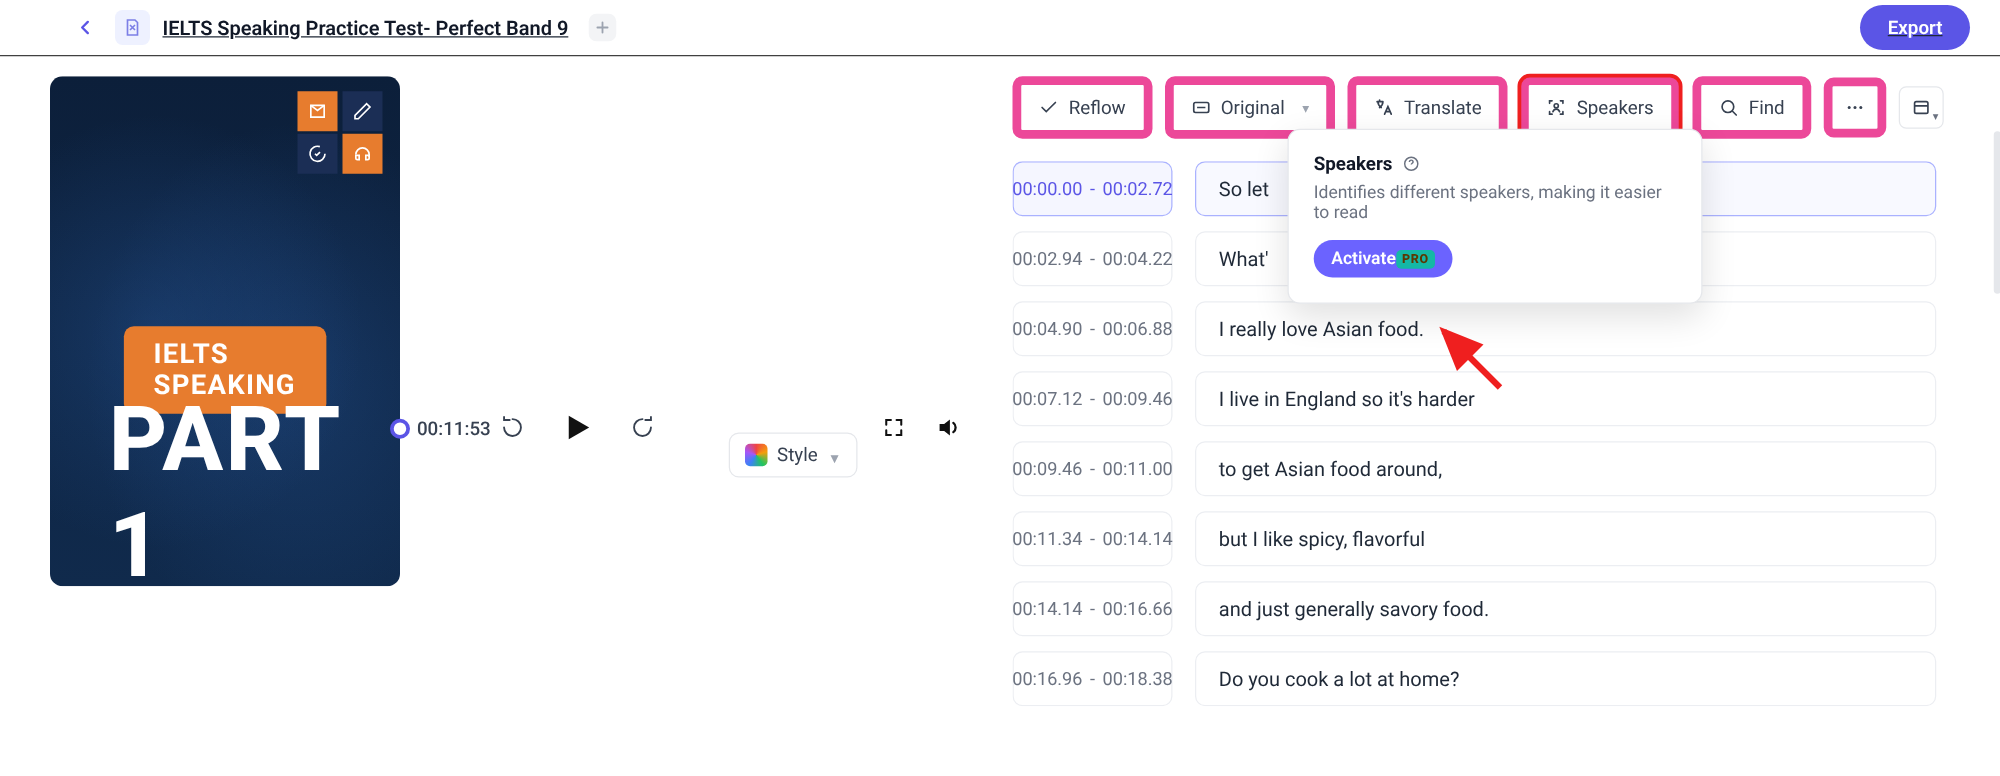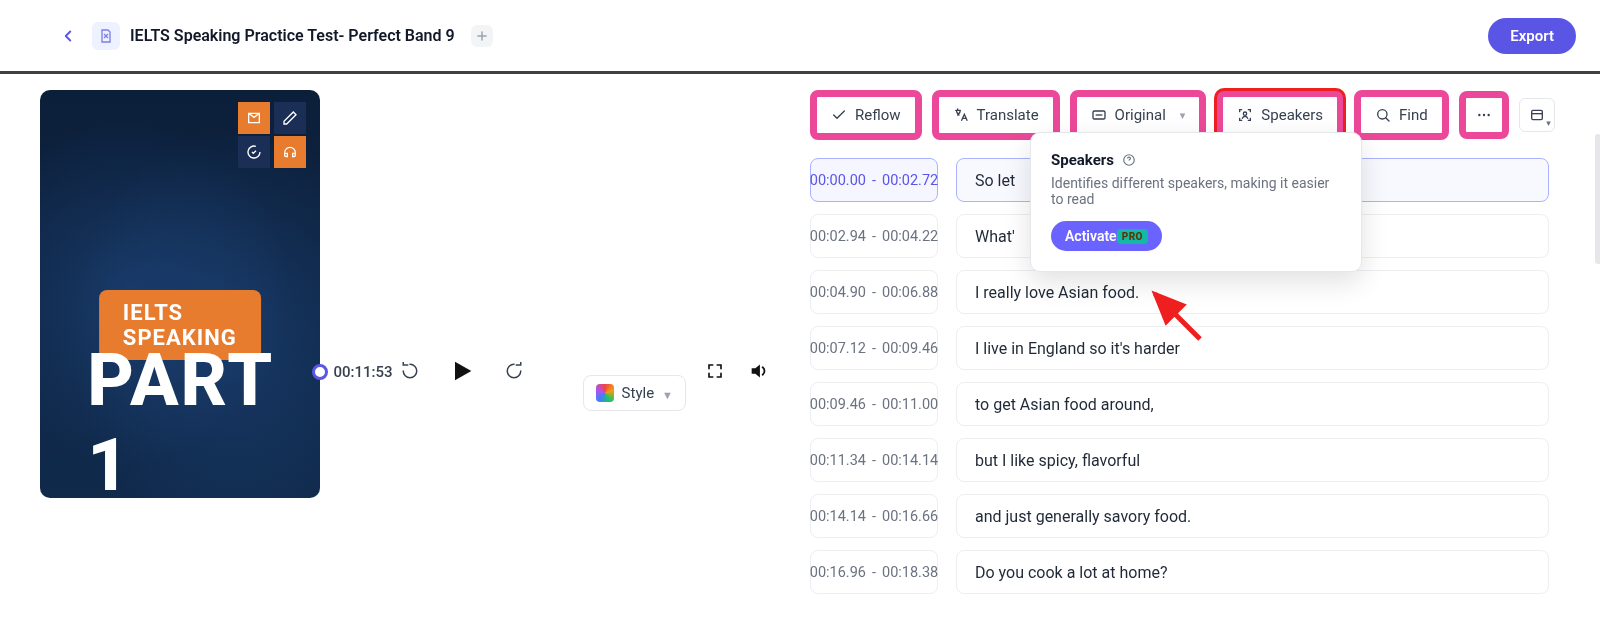--- a/index.html
+++ b/index.html
@@ -1,19 +1,19 @@
 <!DOCTYPE html>
 <html><head>
 <meta charset="utf-8">
 <style>
   * { box-sizing: border-box; margin: 0; padding: 0; font-family: -apple-system, BlinkMacSystemFont, "Segoe UI", Roboto, Helvetica, Arial, sans-serif; }
   body { background: #ffffff; width: 1600px; height: 621px; overflow: hidden; color: #1f2937; }
 
   
-  .topbar { height: 74px; display:flex; align-items:center; padding: 0 24px 0 54px; border-bottom:3px solid #404040; gap:10px; }
+  .topbar { height: 45px; display:flex; align-items:center; padding: 0 24px 0 54px; border-bottom:1px solid #404040; gap:10px;text-decoration:underline; }
   .back-chevron { width:28px; height:28px; display:flex; align-items:center; justify-content:center; color:#5b55e6; border-radius:6px; cursor:pointer;}
   .doc-icon { width:28px; height:28px; border-radius:6px; background:#eef1ff; display:flex; align-items:center; justify-content:center; }
   .doc-icon svg { width:16px; height:16px; }
   .title { font-size:16px; font-weight:600; color:#111827; }
   .add-tab { width:22px; height:22px; border-radius:6px; background:#f3f4f6; display:flex; align-items:center; justify-content:center; color:#9ca3af; font-size:14px; cursor:pointer; margin-left:6px;}
   .spacer { flex:1; }
   .export-btn { background:#5b55e6; color:#ffffff; font-weight:600; font-size:15px; padding:9px 22px; border:none; border-radius:22px; cursor:pointer; }
 
   
   .main { display:flex; height:calc(621px - 64px); }
@@ -194,32 +194,32 @@
   </div>
 
   <div class="right">
     <div class="rt-toolbar">
       <button class="tbtn">
         <svg class="ic16" viewBox="0 0 24 24" fill="none" stroke="currentColor" stroke-width="2" stroke-linecap="round">
             <polyline points="20 6 9 17 4 12"></polyline>
           </svg>
         <span>Reflow</span>
       </button>
-      <button class="tbtn">
-        <svg class="ic16" viewBox="0 0 24 24" fill="none" stroke="currentColor" stroke-width="2" stroke-linecap="round">
-            <path d="M4 5h7M7 3v2M5 5c0 4 4 7 4 7M11 5c0 4-4 7-4 7M13 20l4-9 4 9M14.5 17h5"></path>
-          </svg>
-        <span>Translate</span>
-      </button>
       <button class="tbtn ddown">
         <svg class="ic16" viewBox="0 0 24 24" fill="none" stroke="currentColor" stroke-width="2">
             <rect x="3" y="6" width="18" height="12" rx="2"></rect>
             <line x1="7" y1="12" x2="17" y2="12"></line>
           </svg>
         <span>Original</span>
+      </button>
+      <button class="tbtn">
+        <svg class="ic16" viewBox="0 0 24 24" fill="none" stroke="currentColor" stroke-width="2" stroke-linecap="round">
+            <path d="M4 5h7M7 3v2M5 5c0 4 4 7 4 7M11 5c0 4-4 7-4 7M13 20l4-9 4 9M14.5 17h5"></path>
+          </svg>
+        <span>Translate</span>
       </button>
       <button class="tbtn speakers-highlight">
         <svg class="ic16" viewBox="0 0 24 24" fill="none" stroke="currentColor" stroke-width="2" stroke-linecap="round">
             <path d="M4 7V4h3M20 7V4h-3M4 17v3h3M20 17v3h-3"></path>
             <circle cx="12" cy="10" r="2.5"></circle>
             <path d="M8 17c.8-2 2.3-3 4-3s3.2 1 4 3"></path>
           </svg>
         <span>Speakers</span>
       </button>
       <button class="tbtn">

